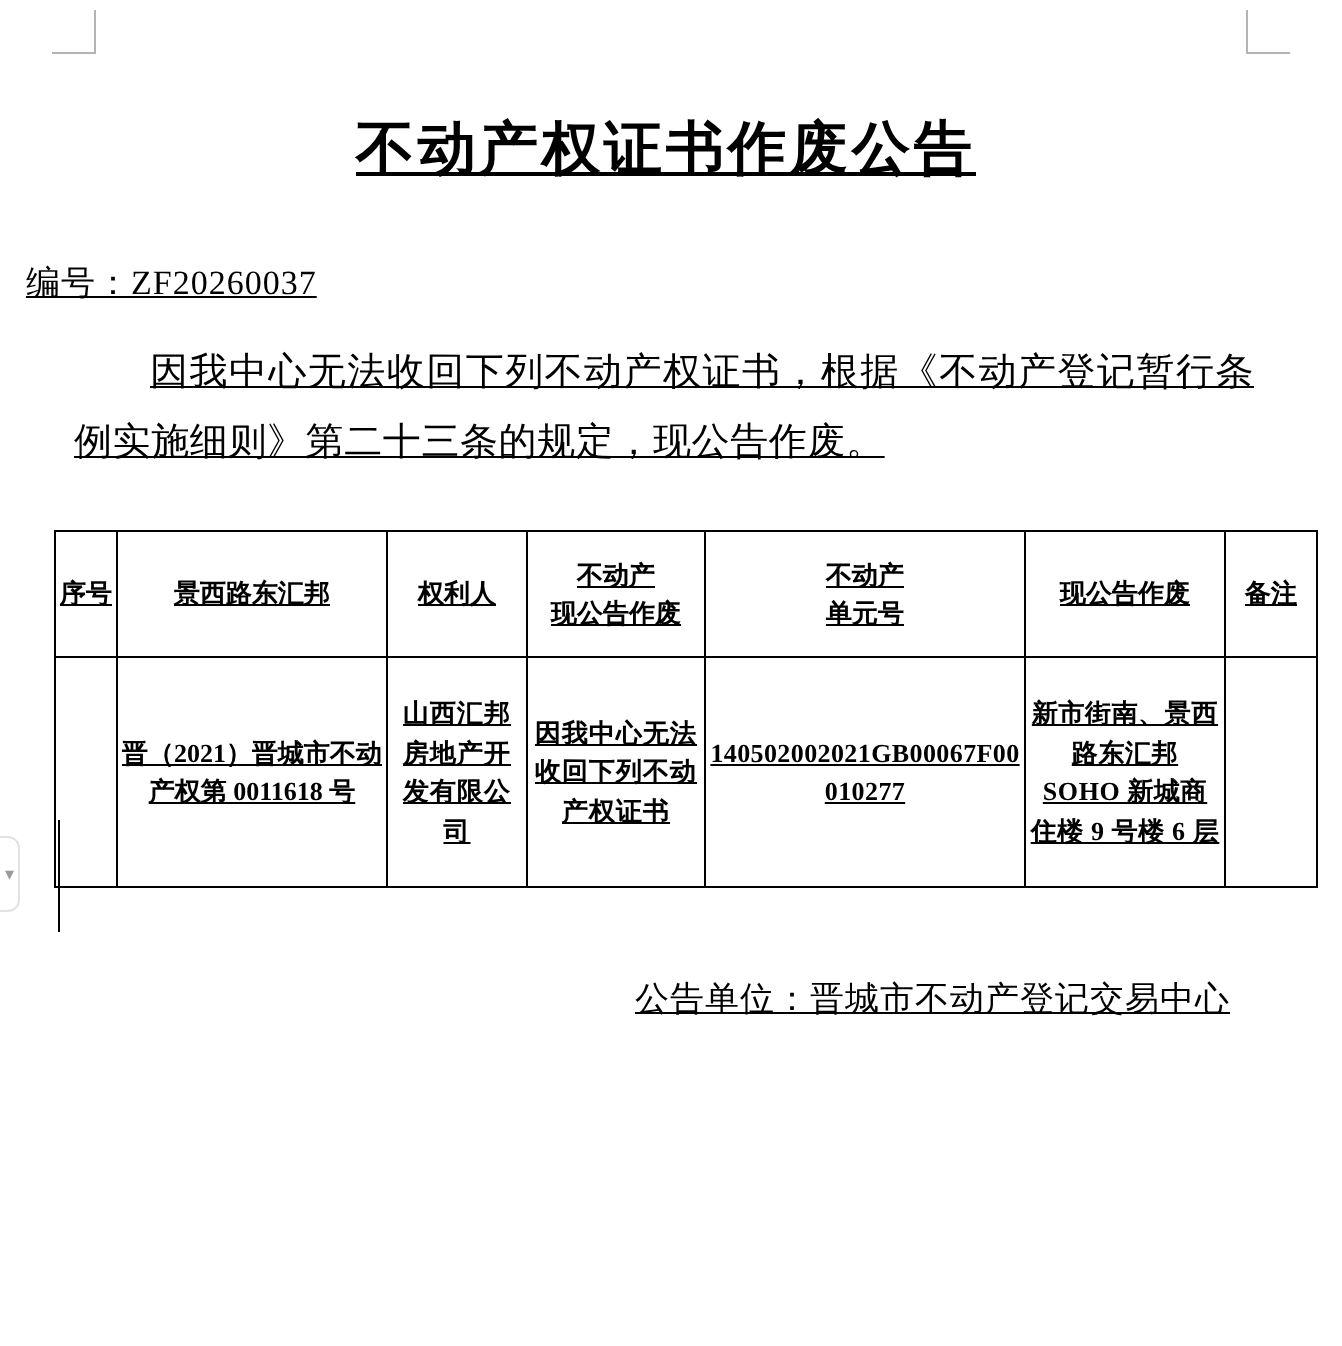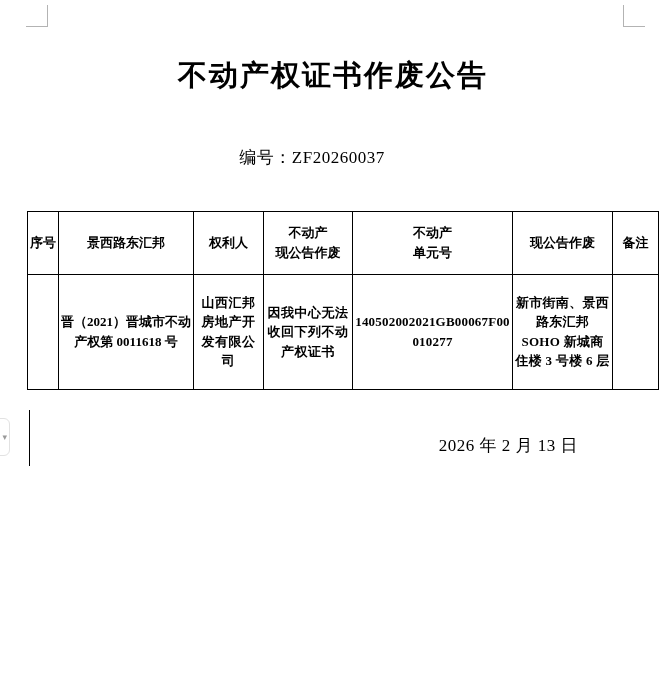--- a/index.html
+++ b/index.html
@@ -69,36 +69,37 @@
 
   
   .page {
     position: absolute;
     left: 0;
     top: 0;
     width: 666px;
     height: 673px;
     box-sizing: border-box;
     padding: 0 13px;
+    text-decoration: underline;
   }
 
   .doc-title {
     text-align: center;
     font-size: 29px;
     font-weight: bold;
     letter-spacing: 2px;
     margin: 0;
     padding-top: 58px;
     line-height: 1.2;
   }
 
   .ref-line {
-    text-align: center;
+    text-align: left;
     font-size: 17px;
-    margin: 16px;
+    margin: 0;
     padding-top: 37px;
     padding-right: 42px;
     letter-spacing: 0.5px;
   }
   .ref-line .ref-label { font-weight: normal; }
   .ref-line .ref-value { font-weight: normal; }
 
   .body-text {
     margin: 0;
     padding-top: 16px;
@@ -167,20 +168,21 @@
 <body>
 
 <div class="page">
 
   <h1 class="doc-title">不动产权证书作废公告</h1>
 
   <p class="ref-line">
     <span class="ref-label">编号：</span><span class="ref-value">ZF20260037</span>
   </p>
 
+  <p class="body-text">因我中心无法收回下列不动产权证书，根据《不动产登记暂行条例实施细则》第二十三条的规定，现公告作废。</p>
 
   <div class="table-wrap">
     <table class="notice-table">
       <colgroup>
         <col class="col-seq">
         <col class="col-certno">
         <col class="col-owner">
         <col class="col-type">
         <col class="col-unit">
         <col class="col-loc">
@@ -203,29 +205,29 @@
           <th>备注</th>
         </tr>
       </thead>
       <tbody>
         <tr>
           <td></td>
           <td class="cell-certno">晋（2021）晋城市不动产权第 0011618 号</td>
           <td class="cell-owner">山西汇邦房地产开发有限公司</td>
           <td class="cell-type">因我中心无法收回下列不动产权证书</td>
           <td class="cell-unit">140502002021GB00067F00010277</td>
-          <td class="cell-loc">新市街南、景西路东汇邦 SOHO 新城商住楼 3 号楼 6 层</td>
+          <td class="cell-loc">新市街南、景西路东汇邦 SOHO 新城商住楼 9 号楼 6 层</td>
           <td></td>
         </tr>
       </tbody>
     </table>
   </div>
 
   <div class="footer-block">
-    <p class="footer-date">2026 年 2 月 13 日</p>
+    <p class="footer-org">公告单位：晋城市不动产登记交易中心</p>
   </div>
 
 </div>
 
 <div class="crop-mark crop-tl"></div>
 <div class="crop-mark crop-tr"></div>
 
 <div class="edge-rule"></div>
 <div class="edge-widget">
   <span class="chev">▾</span>

